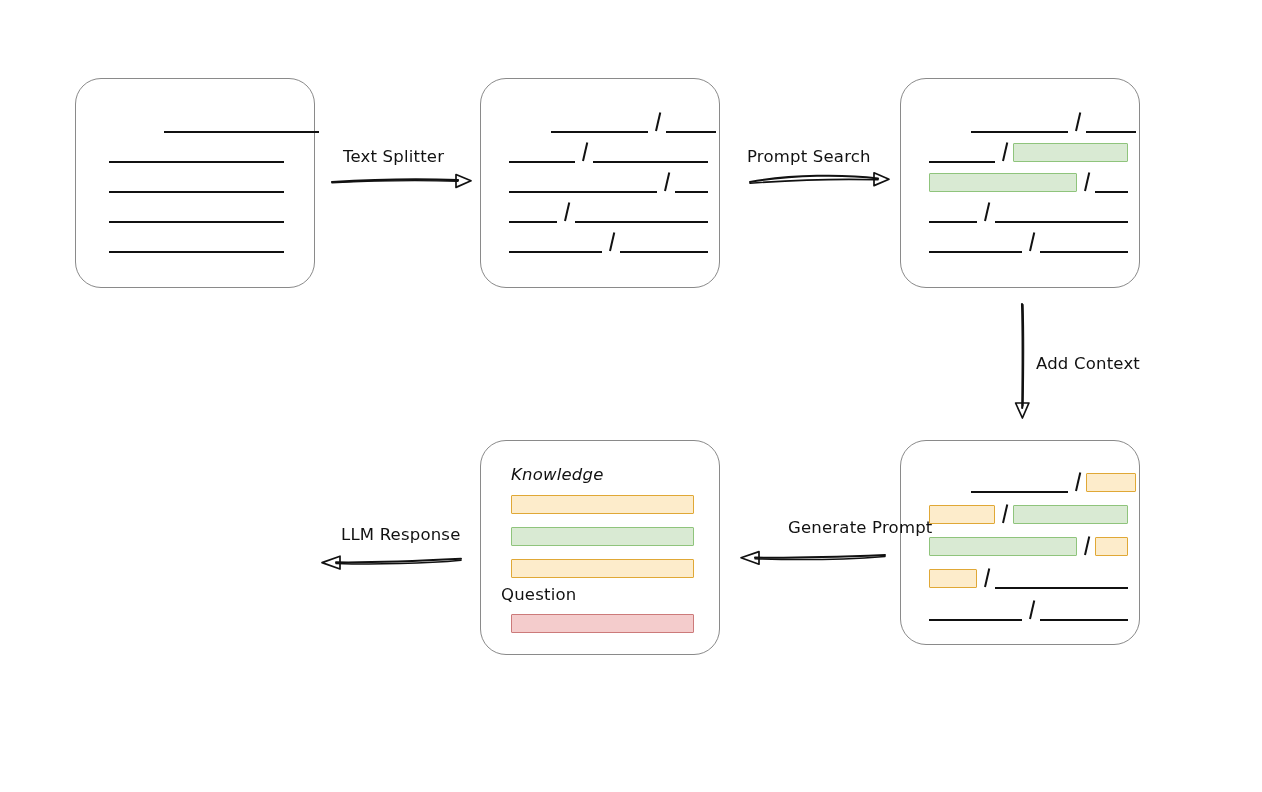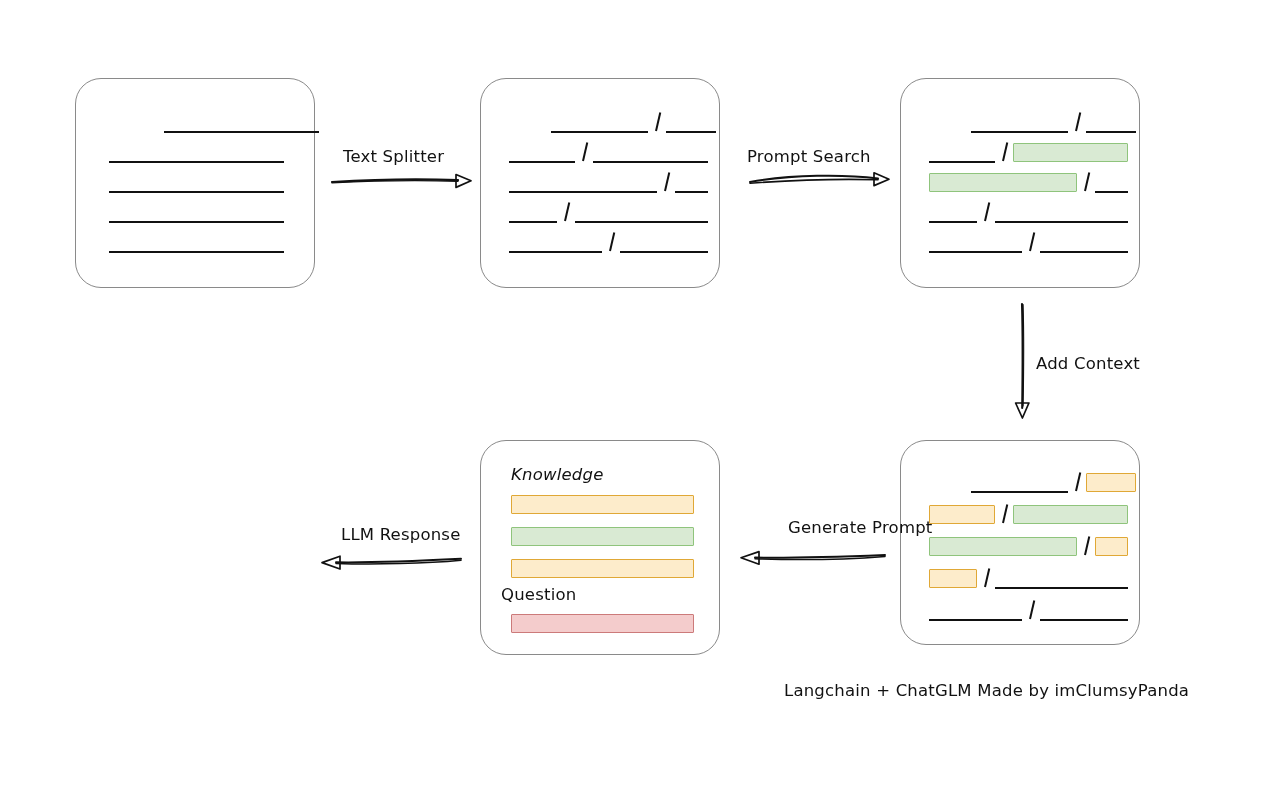--- a/index.html
+++ b/index.html
@@ -254,15 +254,14 @@
     <path d="M24,7.6 L6,13.8 L24,20.2 Z" stroke="#111" stroke-width="1.7" fill="none" stroke-linejoin="round"></path>
   </svg>
 
   <div class="edge-label" style="left:328px;top:525px;margin-left:13px;">LLM Response</div>
   <svg class="arrow-svg" style="left:318px;top:549px;" width="145" height="26" viewBox="0 0 145 26">
     <path d="M143,9.8 C108,11.6 56,13.8 18,13.3" stroke="#111" stroke-width="2.0" fill="none" stroke-linecap="round"></path>
     <path d="M143,11.2 C108,14.6 56,15.8 18,14.5" stroke="#111" stroke-width="1.5" fill="none" stroke-linecap="round"></path>
     <path d="M22,7.2 L4,13.6 L22,20 Z" stroke="#111" stroke-width="1.7" fill="none" stroke-linejoin="round"></path>
   </svg>
 
-  <div class="footer" style="left:784px;top:681px;">Langchain + ChatGLM Made by imClumsyPanda</div>
 
 </div>
 
 </body></html>

